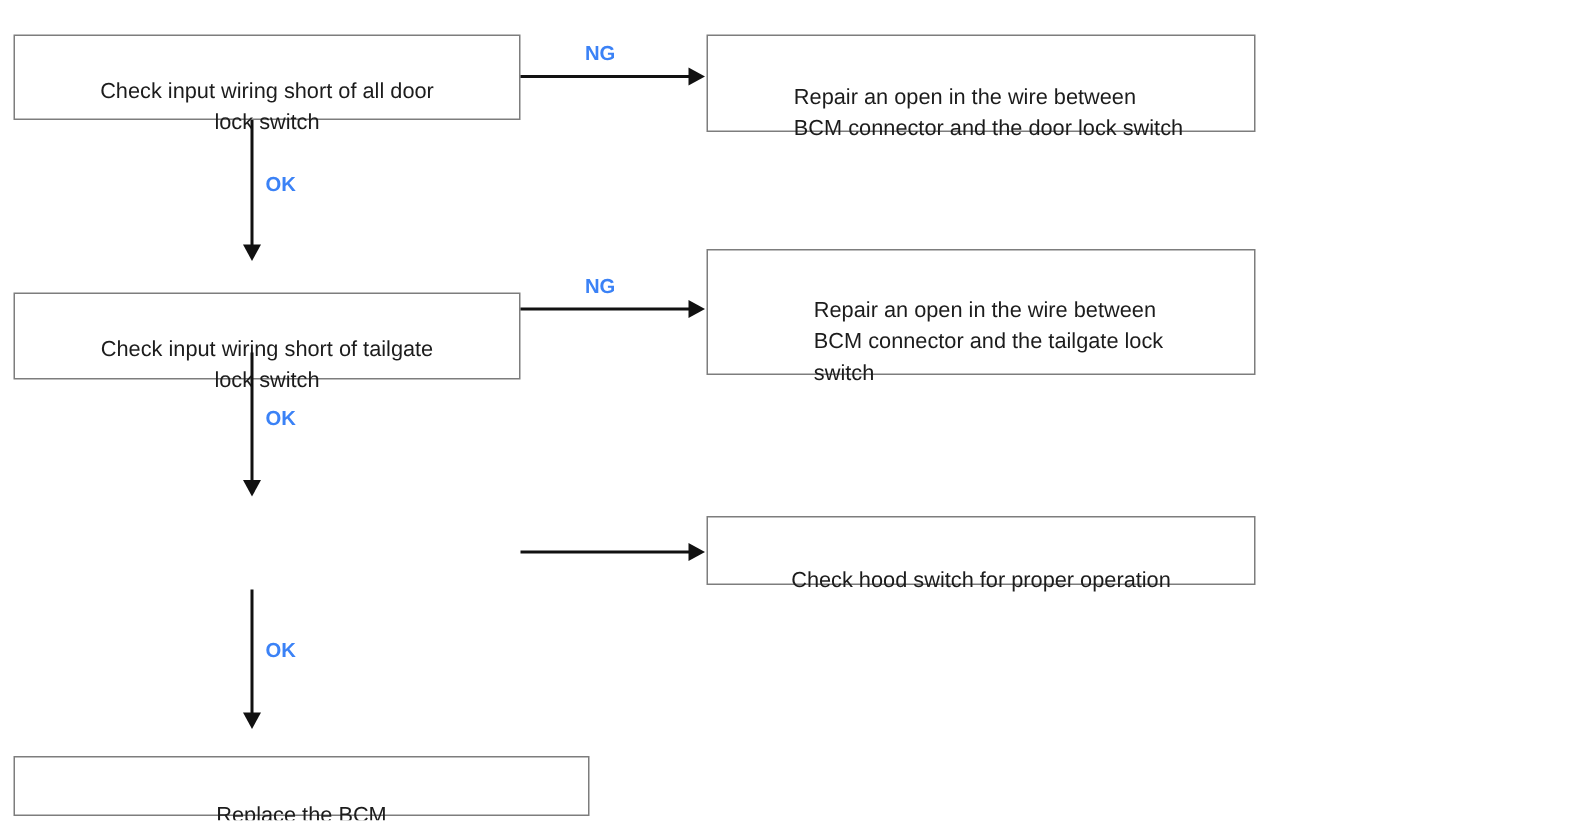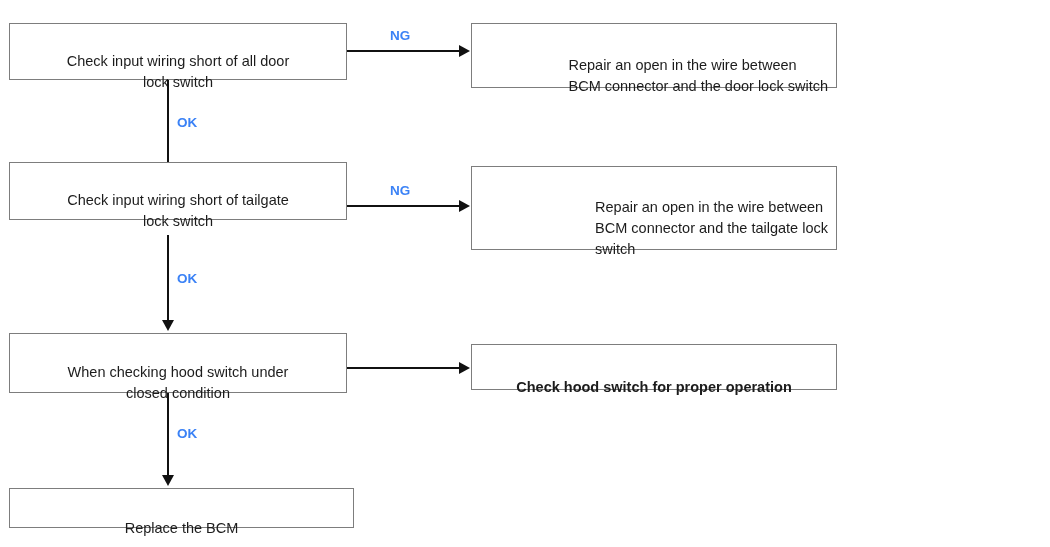--- a/index.html
+++ b/index.html
@@ -25,21 +25,21 @@
     display: flex;
     align-items: center;
     justify-content: center;
     color: #1c1c1c;
     font-size: 14.5px;
     line-height: 21px;
     text-align: center;
     padding: 2px 8px;
   }
   .node.left-align {
-    justify-content: flex-end;
+    justify-content: center;
     text-align: left;
     padding-left: 18px;
   }
   .node-text {
     display: block;
     white-space: pre-line;
     margin-top: 40px;
   }
   
   .vline {
@@ -96,52 +96,48 @@
   </div>
 
   <div class="hline" style="left:347px; top:50px; width:113px;"></div>
   <div class="arrow-right" style="left:459px; top:45px;"></div>
   <div class="edge-label" style="left:390px; top:27px;">NG</div>
 
   <div class="vline" style="left:167px; top:80px; width:1.6px; height:86px;"></div>
   <div class="arrow-down" style="left:162px; top:163px;"></div>
   <div class="edge-label" style="left:177px; top:114px;">OK</div>
 
-  <div class="node" style="left:9px; top:162px; width:338px; height:58px;">
+  <div class="node" style="left:9px; top:195px; width:338px; height:58px;">
     <span class="node-text">Check input wiring short of tailgate
 lock switch</span>
   </div>
 
   <div class="node left-align" style="left:471px; top:166px; width:366px; height:84px;">
     <span class="node-text">Repair an open in the wire between
 BCM connector and the tailgate lock
 switch</span>
   </div>
 
   <div class="hline" style="left:347px; top:205px; width:113px;"></div>
   <div class="arrow-right" style="left:459px; top:200px;"></div>
   <div class="edge-label" style="left:390px; top:182px;">NG</div>
 
   <div class="vline" style="left:167px; top:235px; width:1.6px; height:88px;"></div>
   <div class="arrow-down" style="left:162px; top:320px;"></div>
   <div class="edge-label" style="left:177px; top:270px;">OK</div>
 
-  <div class="node" style="left:9px; top:333px; width:338px; height:60px;">
-    <span class="node-text">When checking hood switch under
-closed condition</span>
-  </div>
 
-  <div class="node" style="left:471px; top:344px; width:366px; height:46px;font-weight:bold;">
+  <div class="node" style="left:471px; top:344px; width:366px; height:46px;">
     <span class="node-text">Check hood switch for proper operation</span>
   </div>
 
   <div class="hline" style="left:347px; top:367px; width:113px;"></div>
   <div class="arrow-right" style="left:459px; top:362px;"></div>
 
   <div class="vline" style="left:167px; top:393px; width:1.6px; height:85px;"></div>
   <div class="arrow-down" style="left:162px; top:475px;"></div>
   <div class="edge-label" style="left:177px; top:425px;">OK</div>
 
-  <div class="node" style="left:9px; top:488px; width:345px; height:40px;">
+  <div class="node" style="left:9px; top:504px; width:384px; height:40px;">
     <span class="node-text">Replace the BCM</span>
   </div>
 
 </div>
 
 </body></html>

